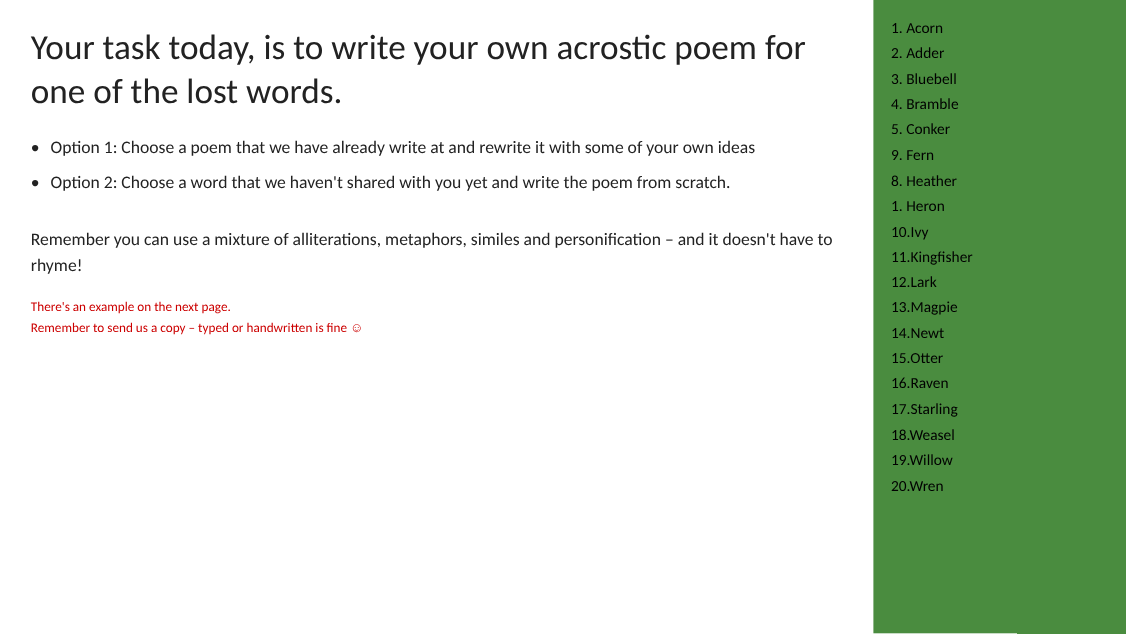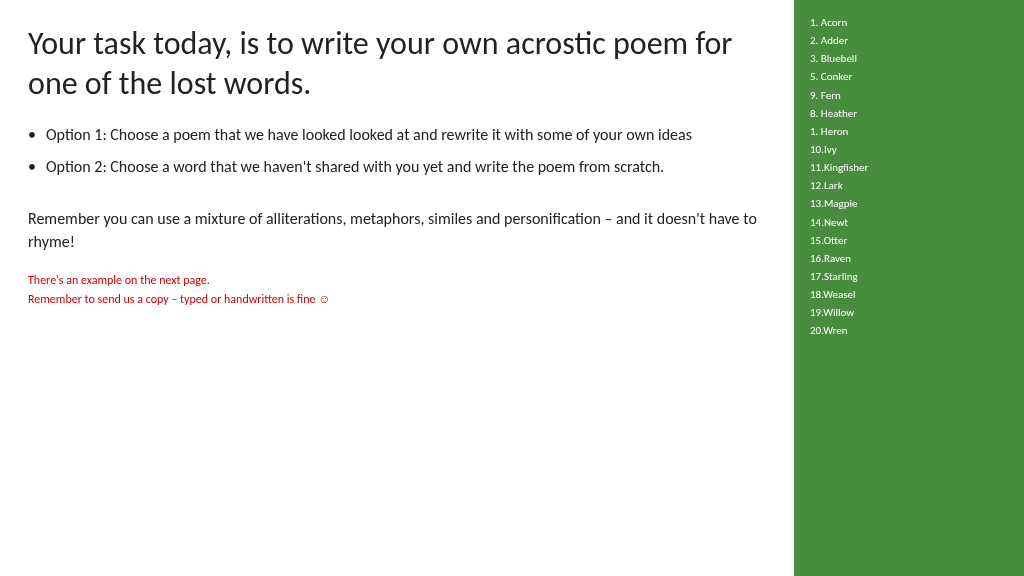--- a/index.html
+++ b/index.html
@@ -70,53 +70,54 @@
     .sidebar {
       width: 230px;
       background-color: #4a8c3f;
       color: #ffffff;
       padding: 14px 16px;
       flex-shrink: 0;
     }
 
     .word-list {
       list-style: none;
-      font-size: 11px;
+      font-size: 14px;
       line-height: 1.65;
-      color: #ffffff;
+      color: #000000;
     }
 
     .word-list li {
       font-weight: 400;
     }
   </style>
 </head>
 <body>
 
 <div class="main-content">
   <h1 class="title">Your task today, is to write your own acrostic poem for one of the lost words.</h1>
 
   <ul class="bullet-list">
-    <li>Option 1: Choose a poem that we have looked looked at and rewrite it with some of your own ideas</li>
+    <li>Option 1: Choose a poem that we have already write at and rewrite it with some of your own ideas</li>
     <li>Option 2: Choose a word that we haven't shared with you yet and write the poem from scratch.</li>
   </ul>
 
   <p class="reminder-text">Remember you can use a mixture of alliterations, metaphors, similes and personification – and it doesn't have to rhyme!</p>
 
   <div>
     <p class="red-text">There's an example on the next page.</p>
     <p class="red-text">Remember to send us a copy – typed or handwritten is fine ☺</p>
   </div>
 </div>
 
 <div class="sidebar">
   <ul class="word-list">
   <li>1.  Acorn</li>
       <li>2.  Adder</li>
       <li>3.  Bluebell</li>
+      <li>4.  Bramble</li>
       <li>5.  Conker</li>
       <li>9.  Fern</li>
       <li>8.  Heather</li>
       <li>1.  Heron</li>
       <li>10.Ivy</li>
       <li>11.Kingfisher</li>
       <li>12.Lark</li>
       <li>13.Magpie</li>
       <li>14.Newt</li>
       <li>15.Otter</li>

